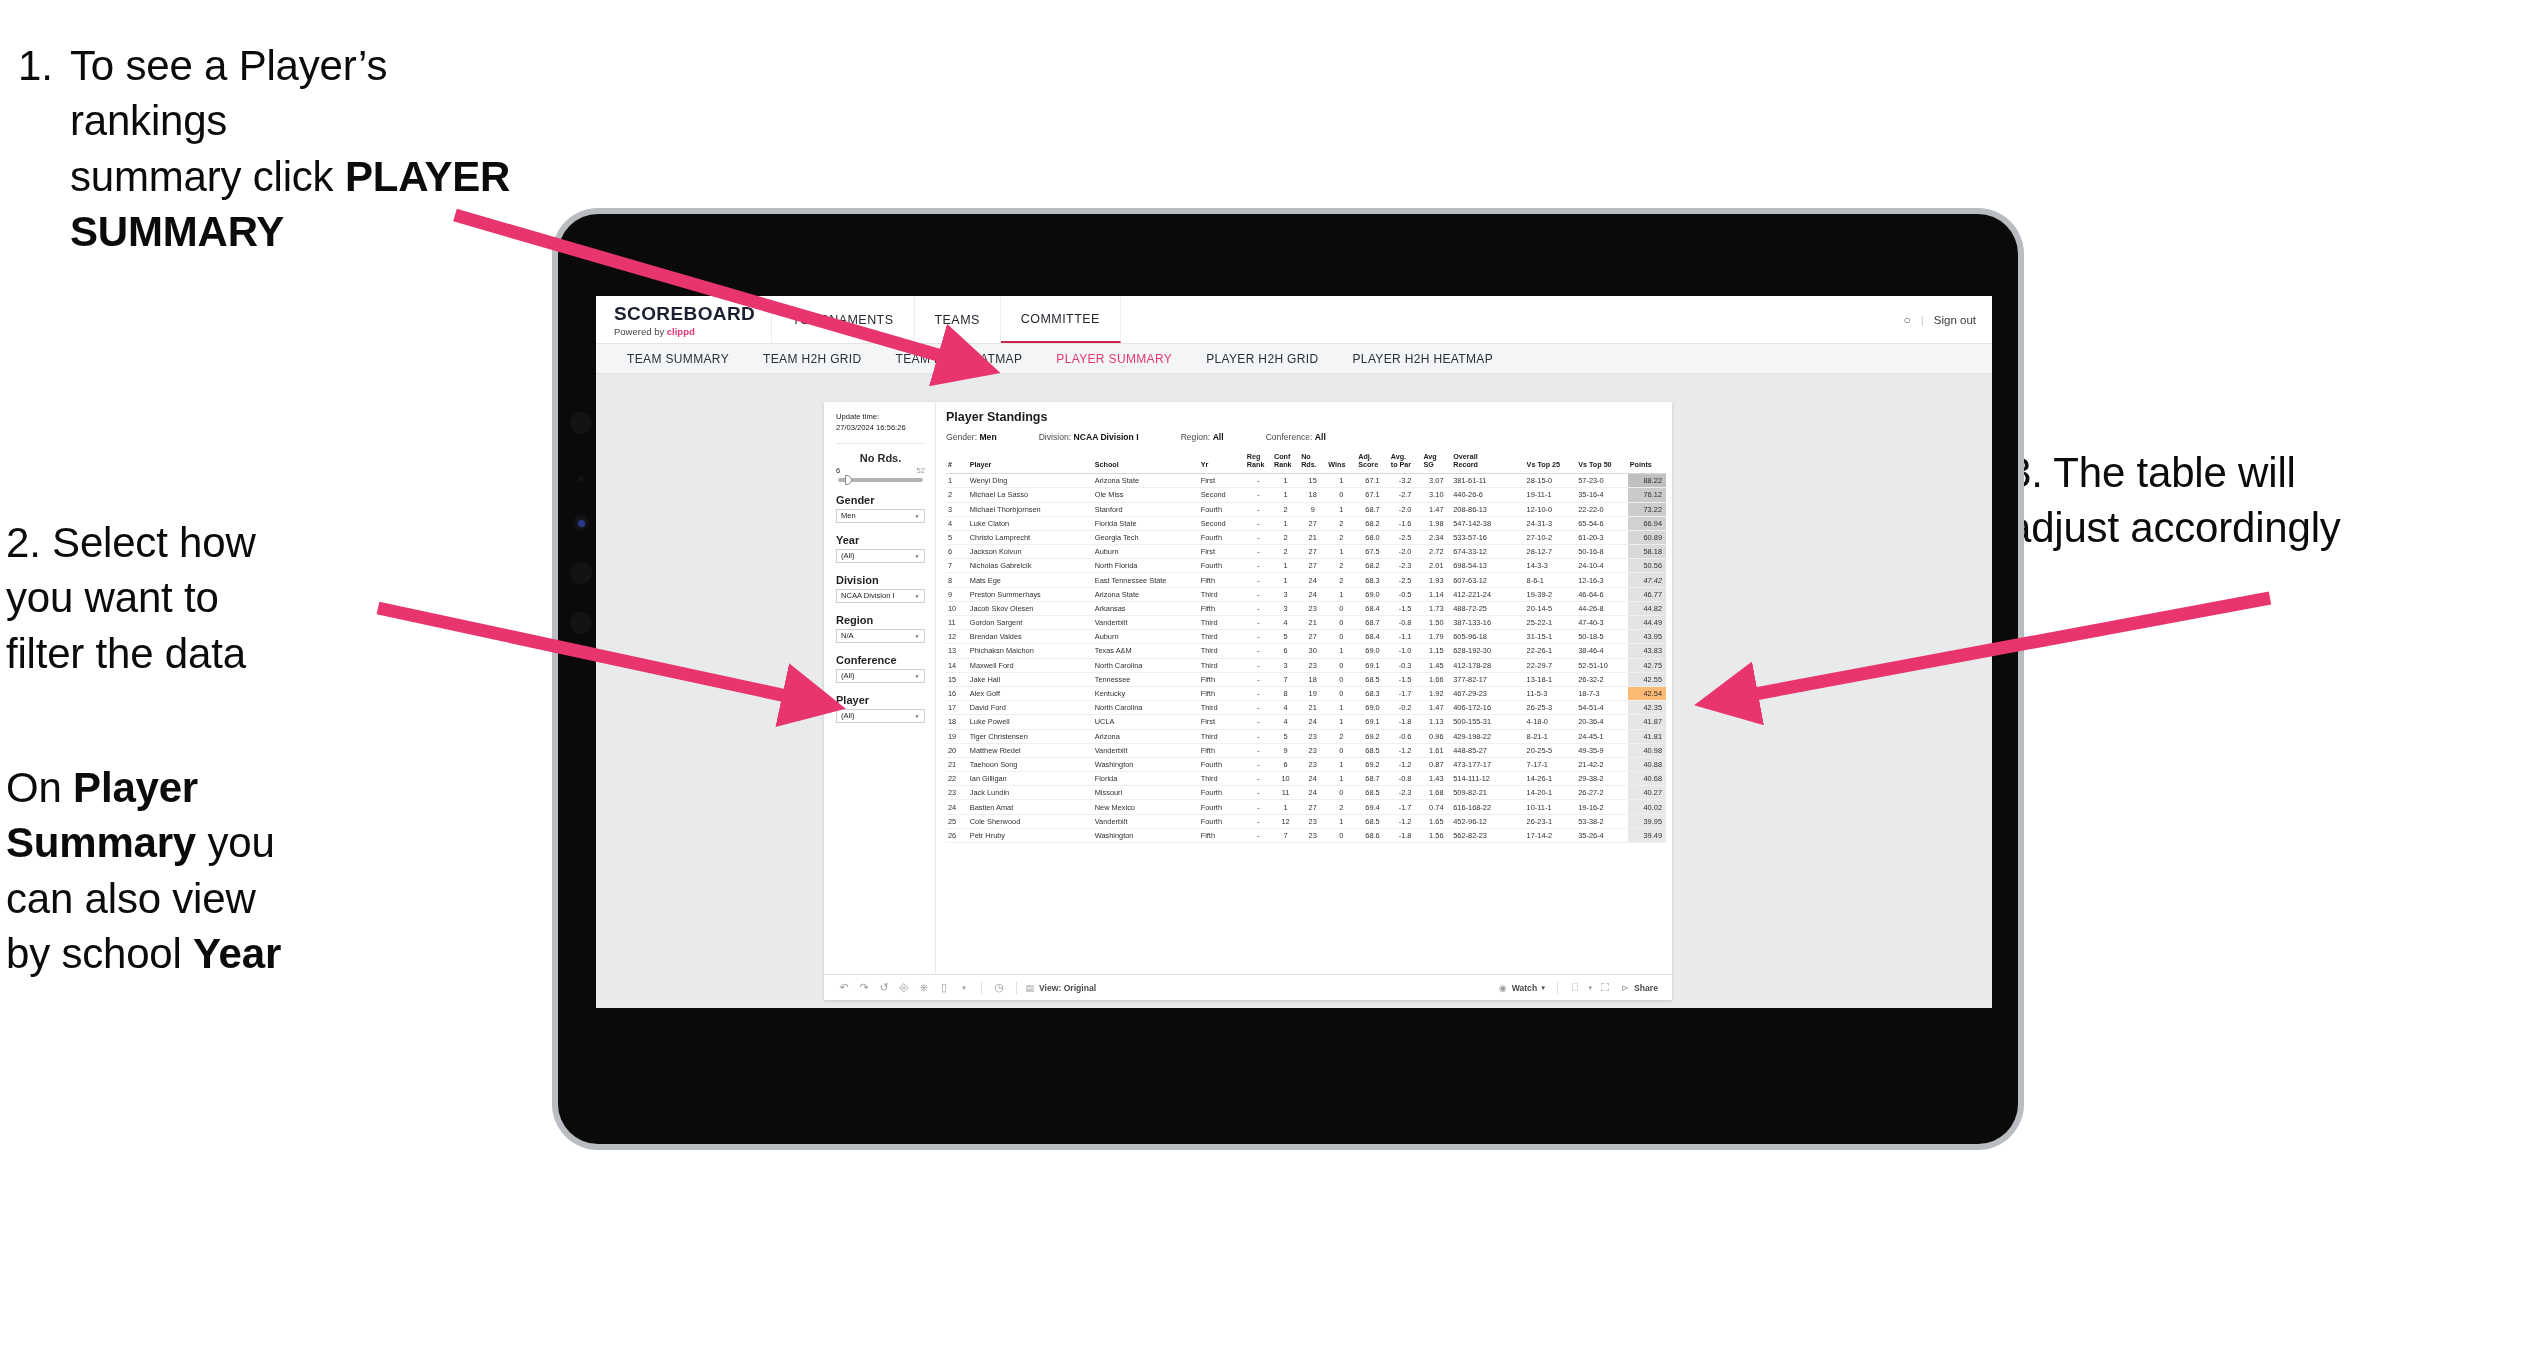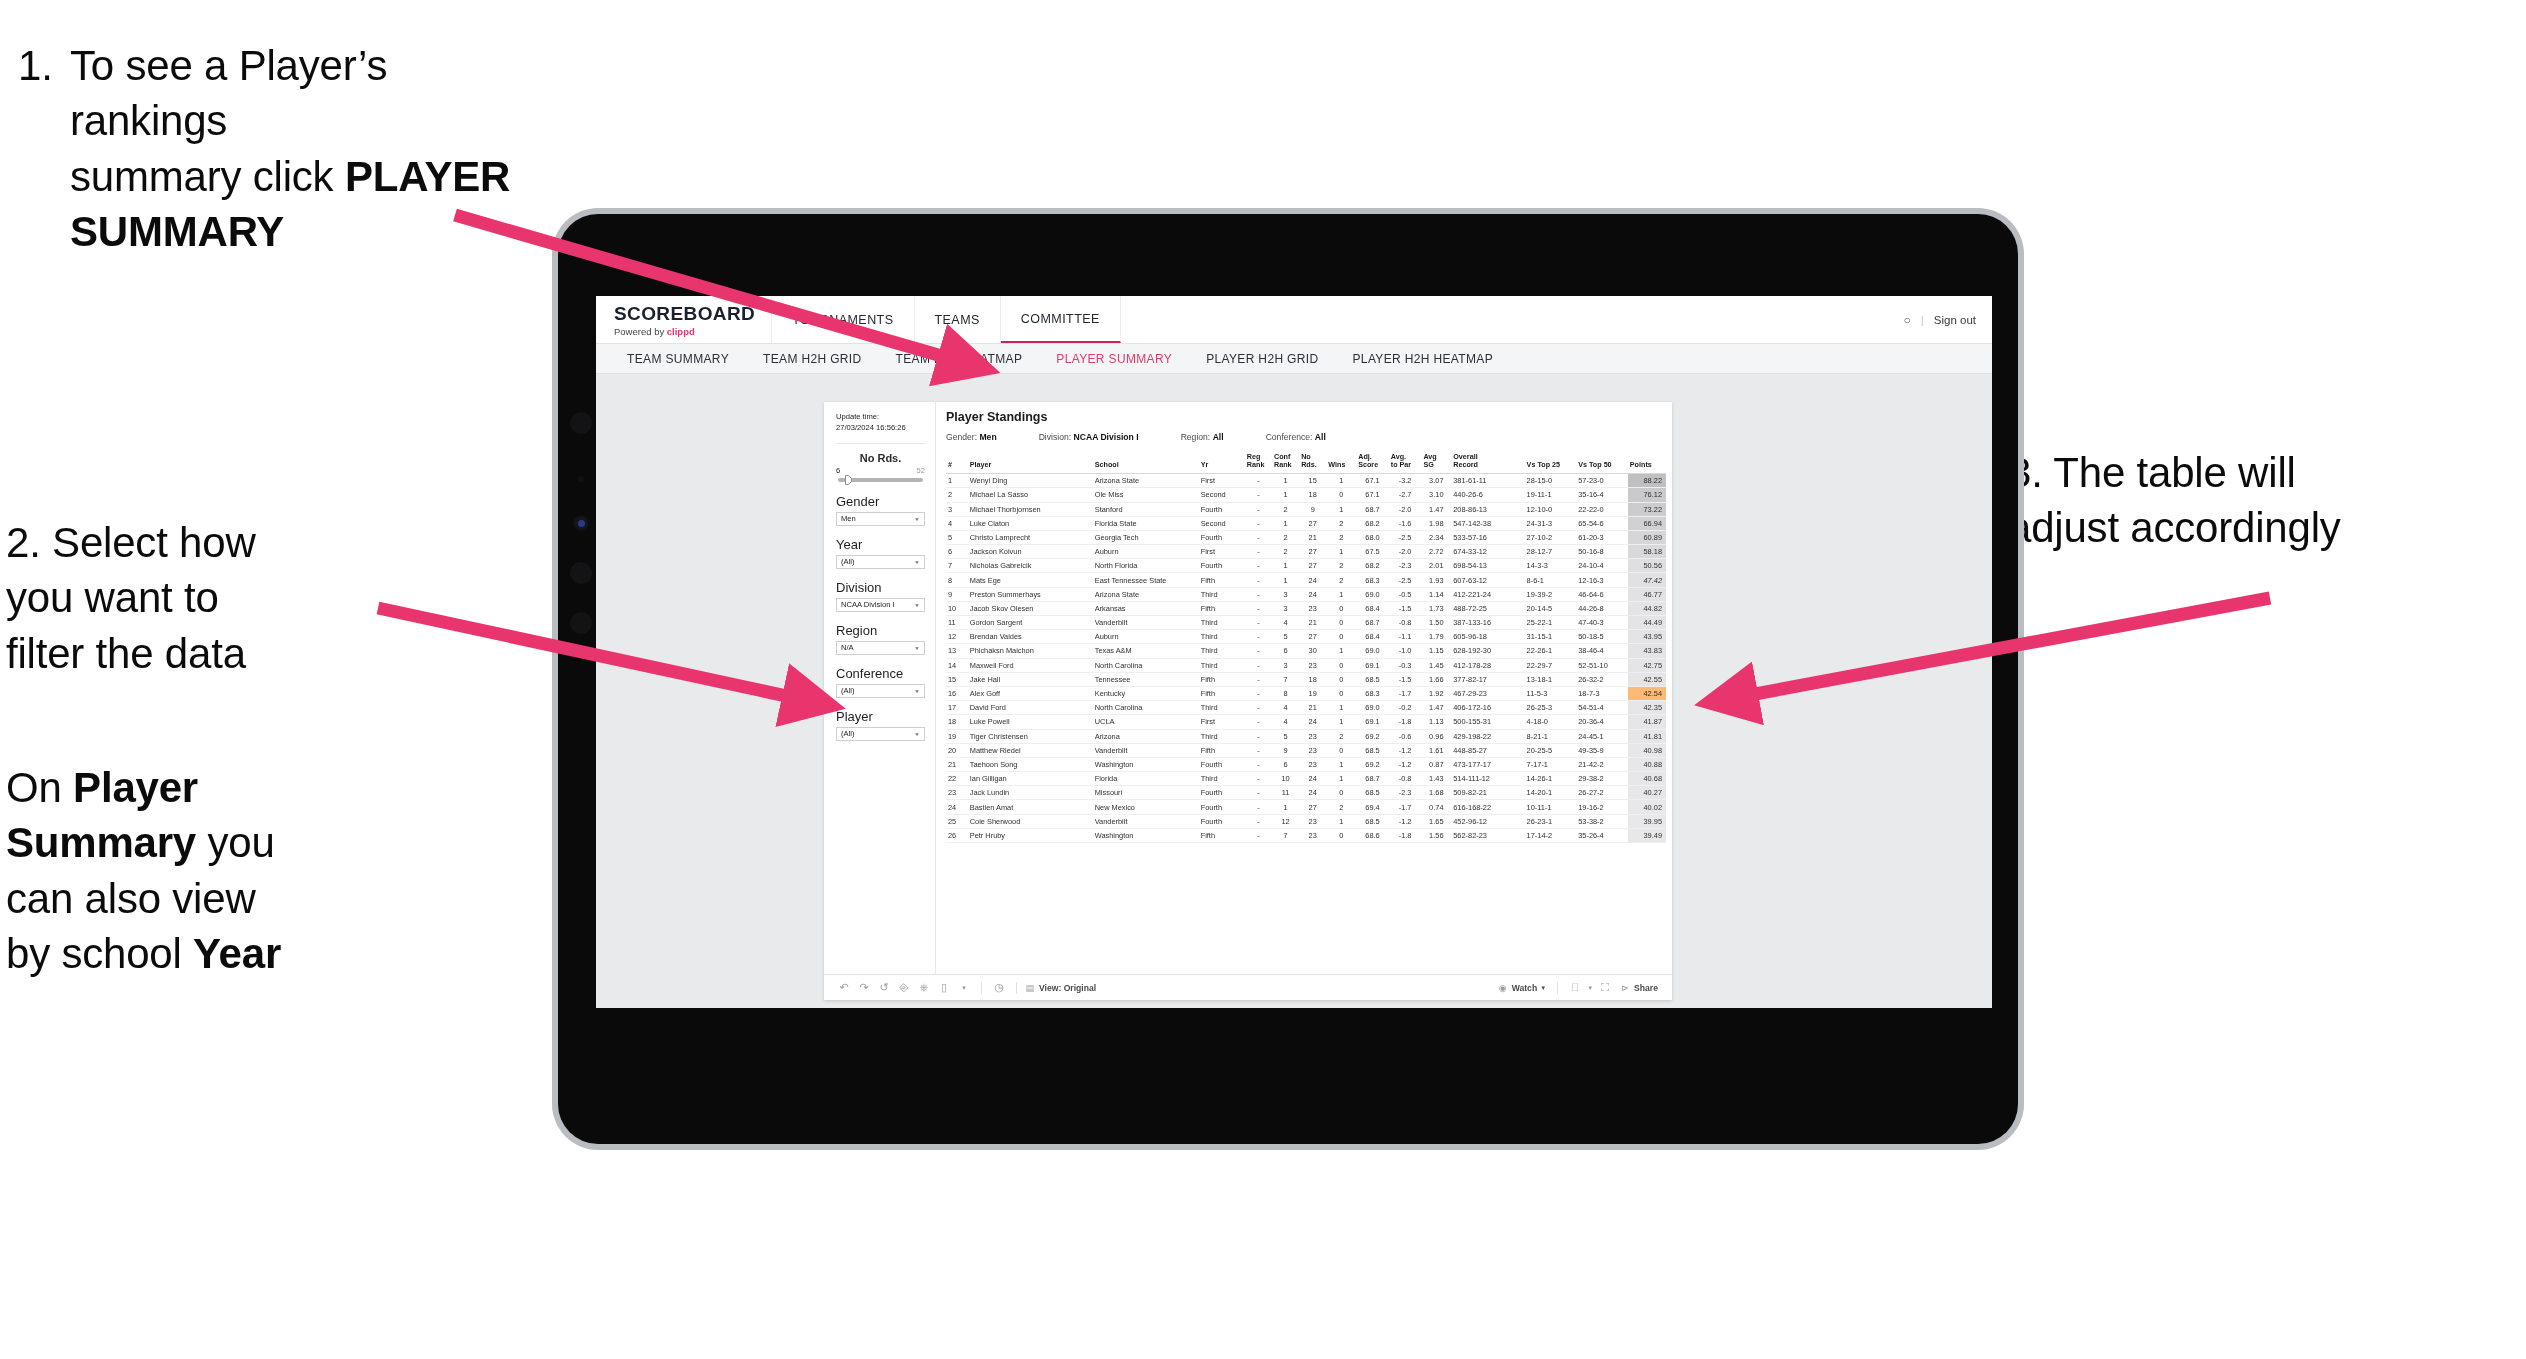--- a/index.html
+++ b/index.html
@@ -107,21 +107,21 @@
 
   
   .filters {
     width: 112px; border-right:1px solid #e6e6e6; padding: 10px 10px 6px 12px;
     font-size: 8px; color:#2c2c2c; flex-shrink:0;
   }
   .upd { font-size: 7.6px; line-height:1.42; color:#222; }
   .filters hr { border:0; border-top:1px solid #e6e6e6; margin: 9px 0 8px 0; }
 
   .fgroup { margin-bottom: 11px; }
-  .fgroup .flabel { font-size: 13px; font-weight:400; color:#1f1f1f; margin-bottom: 3px; }
+  .fgroup .flabel { font-size: 11px; font-weight:700; color:#1f1f1f; margin-bottom: 3px; }
   .fselect {
     border:1px solid #cfcfcf; background:#fff; height: 14px;
     display:flex; align-items:center; justify-content:space-between;
     padding: 0 4px; font-size: 7.6px; color:#222; cursor:pointer;
   }
   .fselect .caret { font-size:6px; color:#777; transform: scaleY(0.8); }
 
   
   .slider-wrap { margin-bottom: 12px; }
   .slider-title { text-align:center; font-size:11px; font-weight:600; margin-bottom:2px; }

